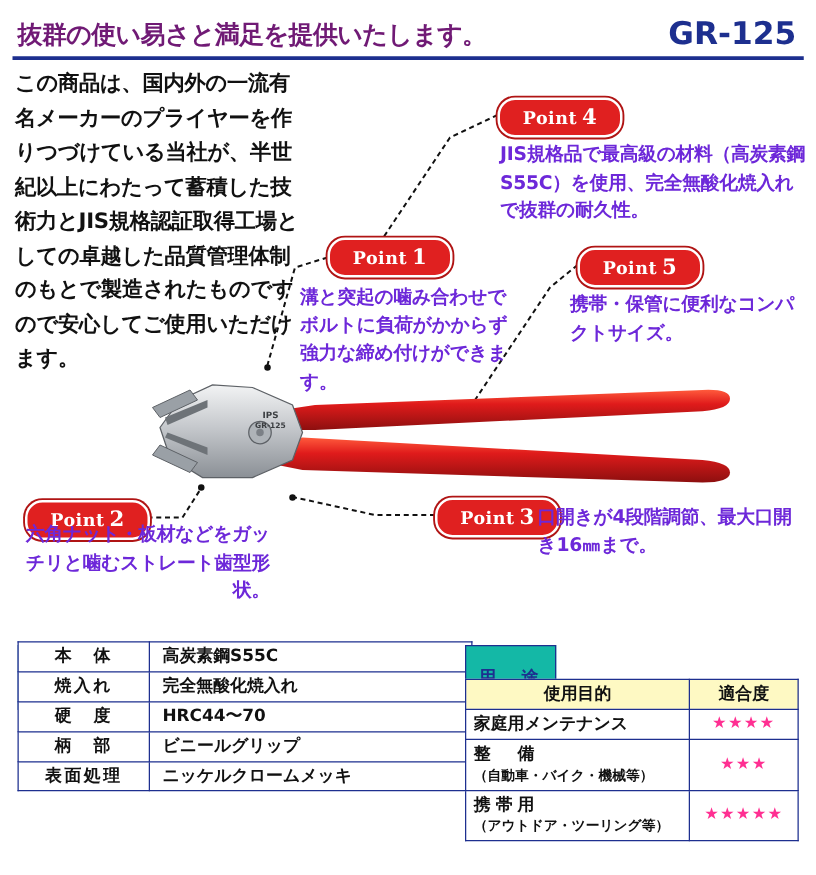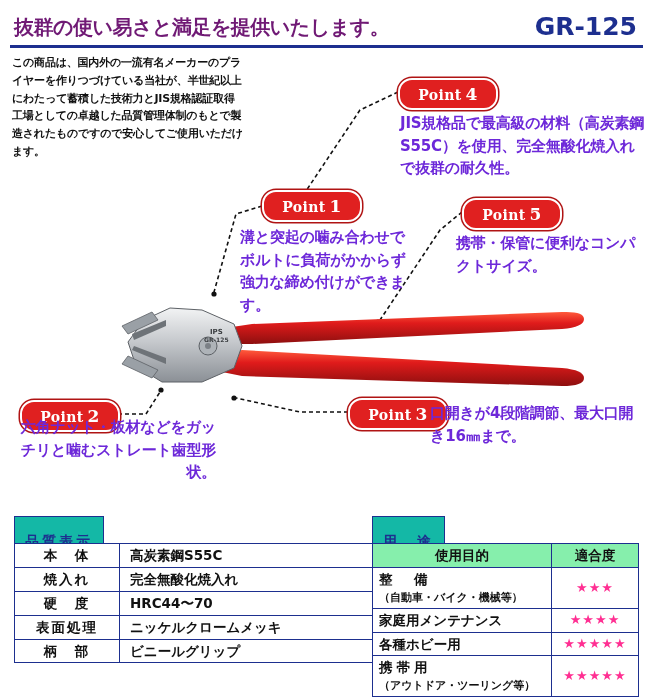--- a/index.html
+++ b/index.html
@@ -28,21 +28,21 @@
     font-size:25px;font-weight:bold;color:#1d2f8f;
     letter-spacing:0px;
   }
   .header-rule{
     position:absolute;left:10px;top:31px;width:633px;height:3px;background:#1d2f8f;
   }
 
   
   .intro{
     position:absolute;left:12px;top:54px;width:232px;
-    font-size:11px;line-height:1.62;font-weight:bold;color:#111;
+    font-size:17px;line-height:1.62;font-weight:bold;color:#111;
     letter-spacing:-0.2px;
   }
 
   
   .point{
     position:absolute;
     width:96px;height:28px;
   }
   .point .badge{
     position:absolute;left:0;top:0;
@@ -102,29 +102,29 @@
   }
   .tbl td,.tbl th{
     border:1.2px solid #1d2f8f;
     padding:3px 6px;
     color:#111;
     font-weight:bold;
     line-height:1.25;
   }
   
   #quality-title{left:14px;top:516px;}
-  #quality-table{left:14px;top:543px;width:364px;}
+  #quality-table{left:14px;top:513px;width:364px;}
   #quality-table td.k{width:92px;text-align:center;letter-spacing:2px;}
   #quality-table td.v{padding-left:10px;}
 
   
   #usage-title{left:372px;top:516px;}
   #usage-table{left:372px;top:543px;width:267px;}
   #usage-table th{
-    background:#86efac;text-align:center;font-size:13.5px;color:#111;
+    background:#fef9c3;text-align:center;font-size:13.5px;color:#111;
   }
   #usage-table td.purpose{width:166px;}
   #usage-table td.purpose .main{letter-spacing:4px;}
   #usage-table td.purpose .sub{font-size:11px;font-weight:bold;letter-spacing:0;}
   #usage-table td.stars{
     text-align:center;color:#ff2f92;font-size:13px;letter-spacing:1px;white-space:nowrap;
   }
   .tbl tr.hdr th{padding:3px 4px;}
 </style>
 </head>
@@ -245,55 +245,49 @@
       </tr>
       <tr>
         <td class="k">焼入れ</td>
         <td class="v">完全無酸化焼入れ</td>
       </tr>
       <tr>
         <td class="k">硬　度</td>
         <td class="v">HRC44〜70</td>
       </tr>
       <tr>
+        <td class="k">柄　部</td>
+        <td class="v">ビニールグリップ</td>
+      </tr>
+      <tr>
         <td class="k">表面処理</td>
         <td class="v">ニッケルクロームメッキ</td>
-      </tr>
-      <tr>
-        <td class="k">柄　部</td>
-        <td class="v">ビニールグリップ</td>
       </tr>
     </tbody>
   </table>
 
   <div class="table-title" id="usage-title">用　途</div>
   <table class="tbl" id="usage-table">
     <tbody>
       <tr class="hdr">
         <th>使用目的</th>
         <th>適合度</th>
       </tr>
       <tr>
         <td class="purpose">
+          <span class="main2">家庭用メンテナンス</span>
+        </td>
+        <td class="stars">★★★★</td>
+      </tr>
+      <tr>
+        <td class="purpose">
           <span class="main">整　備</span><br>
           <span class="sub">（自動車・バイク・機械等）</span>
         </td>
         <td class="stars">★★★</td>
-      </tr>
-      <tr>
-        <td class="purpose">
-          <span class="main2">家庭用メンテナンス</span>
-        </td>
-        <td class="stars">★★★★</td>
-      </tr>
-      <tr>
-        <td class="purpose">
-          <span class="main2">各種ホビー用</span>
-        </td>
-        <td class="stars">★★★★★</td>
       </tr>
       <tr>
         <td class="purpose">
           <span class="main">携帯用</span><br>
           <span class="sub">（アウトドア・ツーリング等）</span>
         </td>
         <td class="stars">★★★★★</td>
       </tr>
     </tbody>
   </table>

